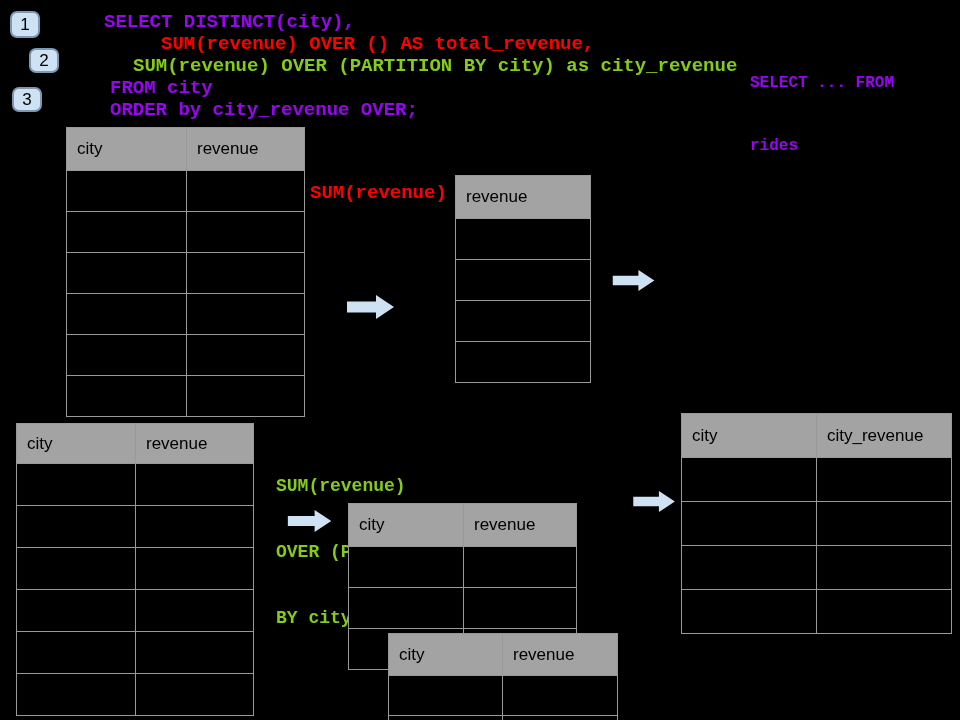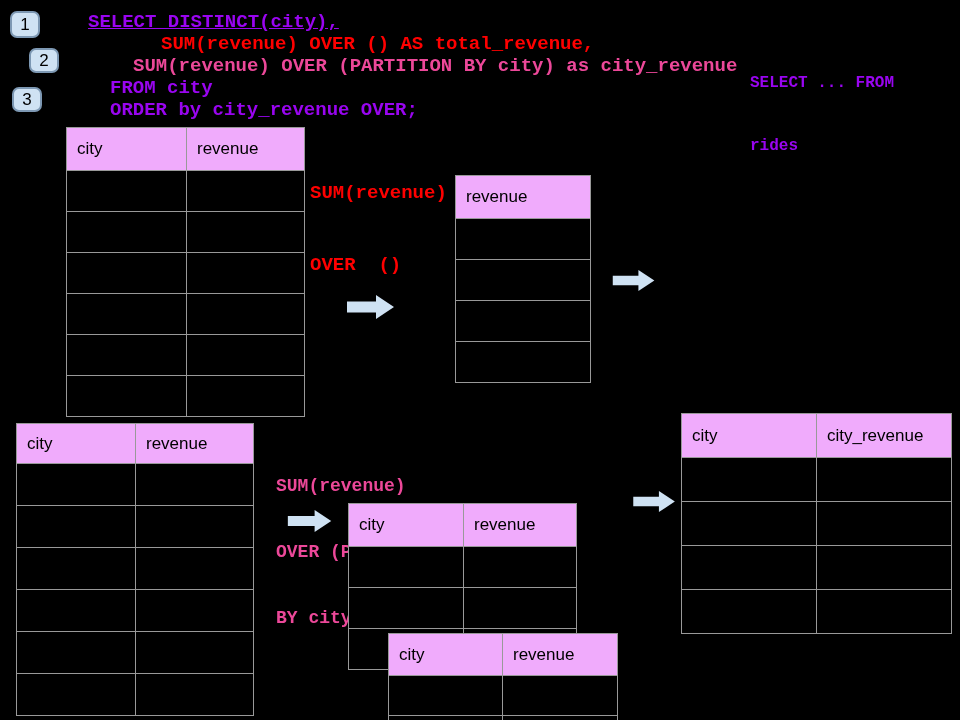--- a/index.html
+++ b/index.html
@@ -8,67 +8,66 @@
     background:#000;font-family:"Liberation Sans",sans-serif;
   }
   .abs{position:absolute;}
   
   .code{
     font-family:"Liberation Mono","DejaVu Sans Mono",monospace;
     font-weight:bold;white-space:pre;line-height:22px;font-size:19px;
   }
   .c-purple{color:#9905f0;}
   .c-red{color:#ff0000;}
-  .c-green{color:#ec4899;}
+  .c-green{color:#84cc16;}
   .sidenote{font-size:16px;line-height:21px;}
   .lbl-red{font-size:19px;line-height:24px;}
   .lbl-green{font-size:18px;line-height:22px;}
   
   .badge{
     background:#cfe2f3;border:2px solid #7d98b3;border-radius:7px;
     color:#000;font-size:17px;display:flex;align-items:center;justify-content:center;
     box-sizing:border-box;
   }
   
   table{border-collapse:collapse;table-layout:fixed;}
   th{
-    background:#f0abfc;color:#000;font-weight:normal;text-align:left;
+    background:#a3a3a3;color:#000;font-weight:normal;text-align:left;
     padding:0 0 0 10px;font-size:17px;border:1px solid #999;
     font-family:"Liberation Sans",sans-serif;
   }
   td{border:1px solid #999;background:#000;padding:0;}
   .t-src-top th{height:42px;}   .t-src-top tbody tr{height:41px;}
   .t-total th{height:42px;}     .t-total tbody tr{height:41px;}
   .t-src-bot th{height:39px;}   .t-src-bot tbody tr{height:42px;}
   .t-mid th{height:42px;}       .t-mid tbody tr{height:41px;}
   .t-ovl th{height:41px;}       .t-ovl tbody tr{height:40px;}
   .t-final th{height:43px;}     .t-final tbody tr{height:44px;}
   .arrow{display:block;}
 </style>
 </head>
 <body>
 
 <div class="abs badge" style="left:10px;top:11px;width:30px;height:27px;">1</div>
 <div class="abs badge" style="left:29px;top:48px;width:30px;height:25px;">2</div>
 <div class="abs badge" style="left:12px;top:87px;width:30px;height:25px;">3</div>
 
-<div class="abs code c-purple" style="left:88px;top:11px;text-decoration:underline;">SELECT DISTINCT(city),</div>
+<div class="abs code c-purple" style="left:104px;top:11px;">SELECT DISTINCT(city),</div>
 <div class="abs code c-red" style="left:133px;top:33px;margin-left:28px;">SUM(revenue) OVER () AS total_revenue,</div>
 <div class="abs code c-green" style="left:133px;top:55px;">SUM(revenue) OVER (PARTITION BY city) as city_revenue</div>
 <div class="abs code c-purple" style="left:110px;top:77px;">FROM city</div>
 <div class="abs code c-purple" style="left:110px;top:99px;">ORDER by city_revenue OVER;</div>
 
 <div class="abs code c-purple sidenote" style="left:750px;top:31px;">
   <div>SELECT ... FROM</div>
   <div>rides</div>
 </div>
 
 <div class="abs code c-red lbl-red" style="left:310px;top:133px;">
   <div>SUM(revenue)</div>
-  <div>OVER  ()</div>
 </div>
 
 <div class="abs code c-green lbl-green" style="left:276px;top:431px;">
   <div>SUM(revenue)</div>
   <div>OVER (PARTITION</div>
   <div>BY city)</div>
 </div>
 
 <table class="abs t-src-top" style="left:66px;top:127px;width:238px;">
   <colgroup>

